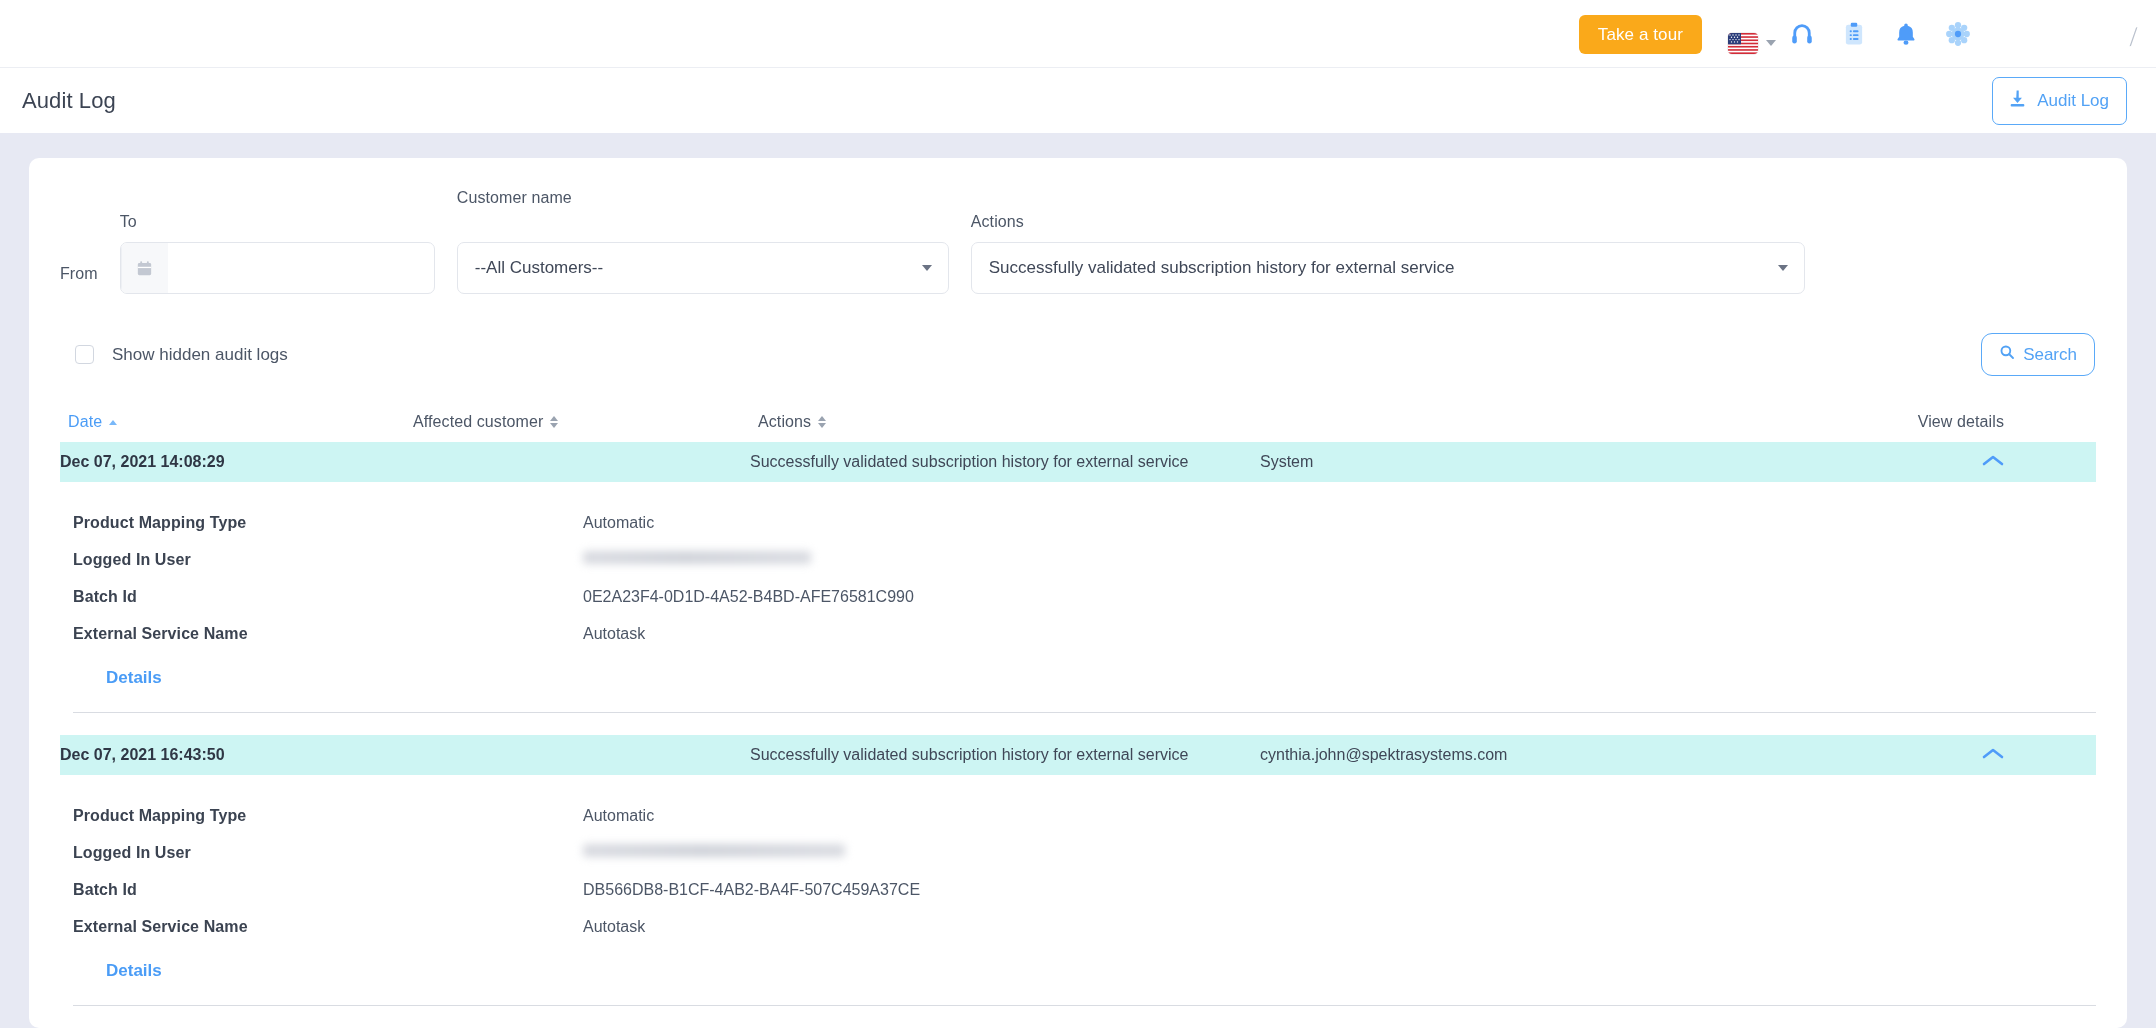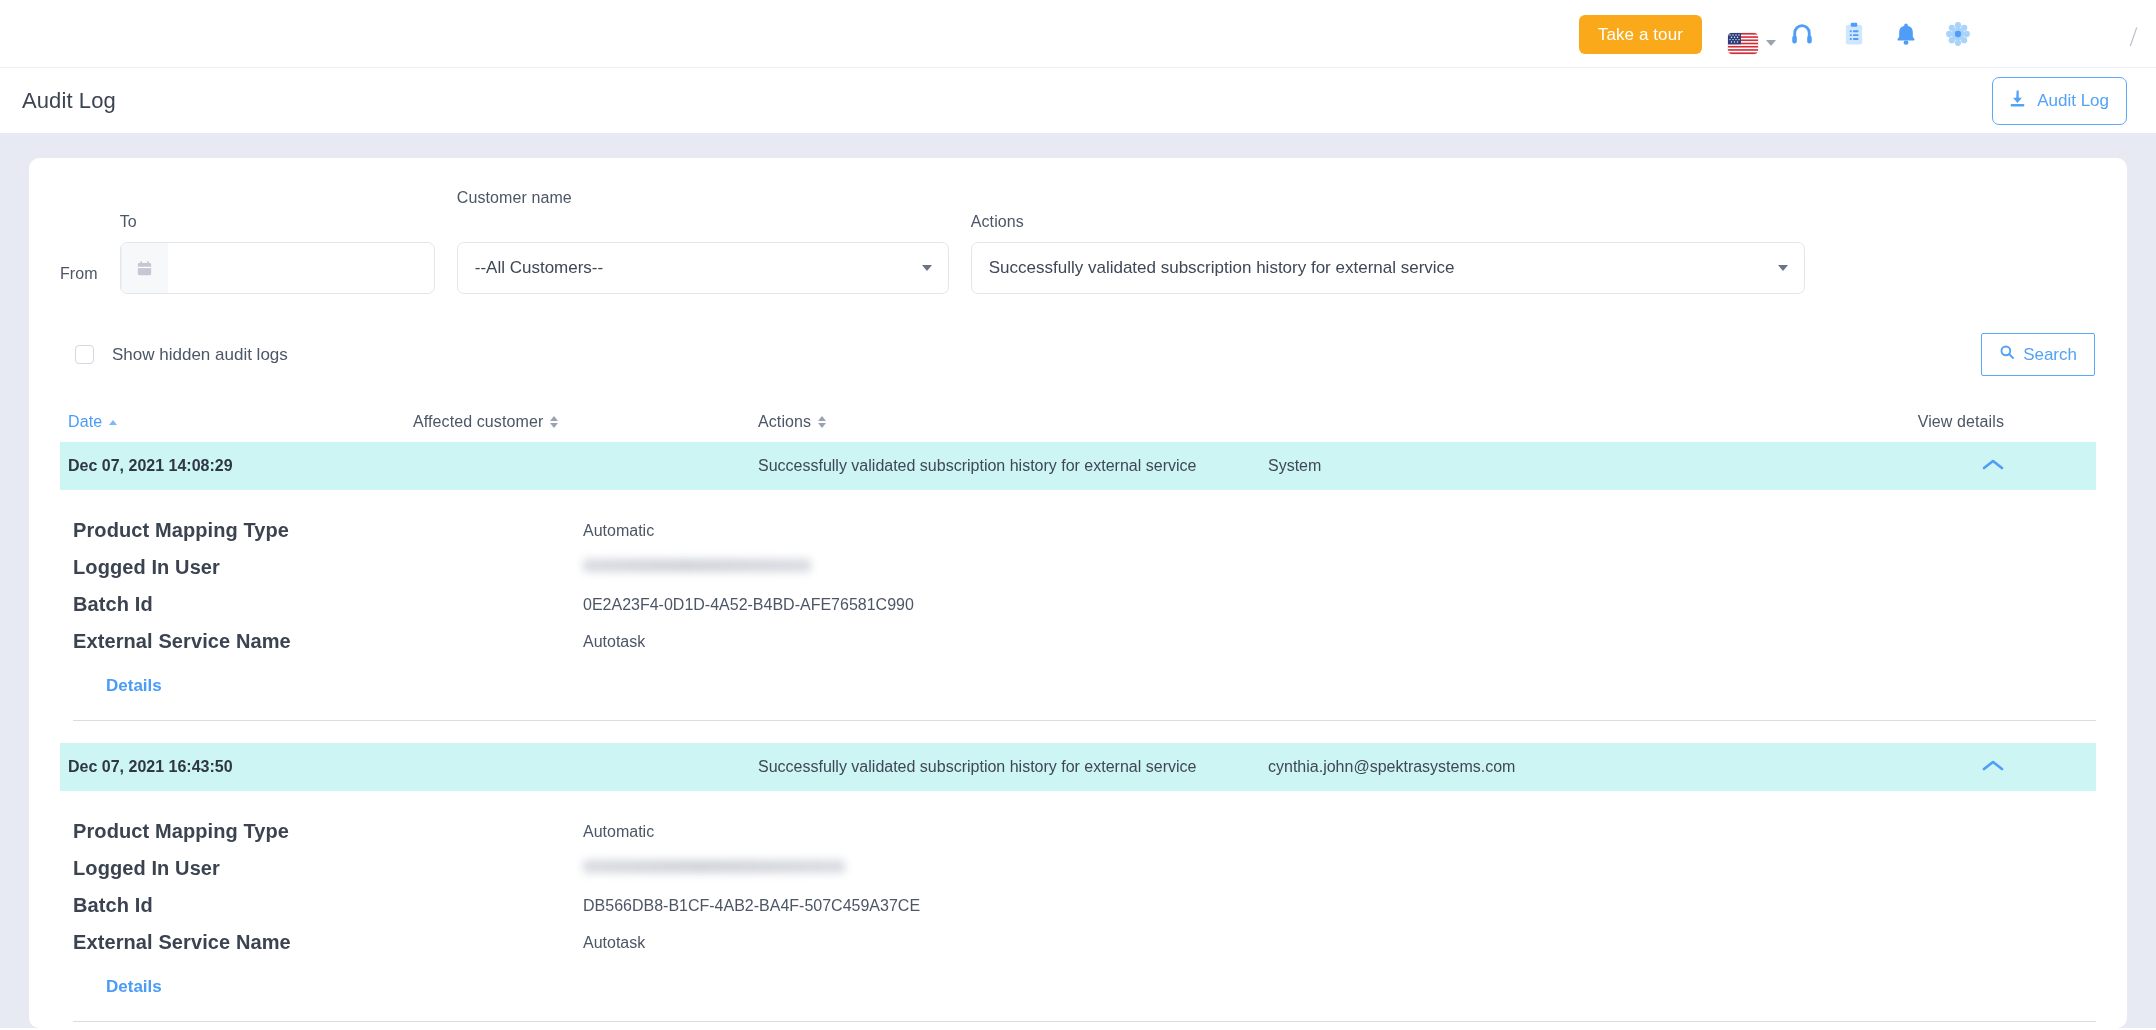--- a/index.html
+++ b/index.html
@@ -206,21 +206,21 @@
     border: 1px solid #d2d7e0;
     border-radius: 4px;
     background: #fff;
   }
   .chk-label { font-size: 17px; color: #4c5666; }
   .search-btn {
     display: flex;
     align-items: center;
     gap: 8px;
     border: 1px solid #5aa9f8;
-    border-radius: 2px;
+    border-radius: 11px;
     background: #fff;
     color: #52a2f5;
     font-size: 17px;
     padding: 10px 17px;
     cursor: pointer;
     font-family: "Liberation Sans", sans-serif;
   }
 
   
   .tbl { width: 100%; margin-top: 26px; }
@@ -252,42 +252,41 @@
     border-right: 4px solid transparent;
     display: block;
   }
   .sort-ico i.up   { border-bottom: 5px solid #9aa3b0; }
   .sort-ico i.down { border-top: 5px solid #9aa3b0; }
   .sort-ico.asc-only i.up { border-bottom-color: #79b8f9; }
 
   .row-main {
     display: flex;
     align-items: center;
-    height: 48px;
+    height: 40px;
     background: #cdf5f3;
-    padding-left: 8px;
   }
   .rm-cell { font-size: 16px; color: #3f4757; }
   .rm-cell.date { font-weight: bold; color: #2f3745; font-size: 16px; }
   .chev-btn {
     display: flex;
     justify-content: flex-end;
     padding-right: 92px;
     cursor: pointer;
   }
 
   .details-block { padding: 22px 0 0 13px; }
   .d-row {
     display: flex;
     align-items: center;
     height: 37px;
   }
   .d-key {
     width: 510px;
-    font-size: 20px;
+    font-size: 16px;
     font-weight: bold;
     color: #3b4351;
     letter-spacing: 0.1px;
   }
   .d-val { font-size: 16px; color: #4c5666; }
   .blurred {
     color: transparent;
     background: linear-gradient(90deg,#d8dae0,#cfd2d9 45%,#d9dbe1);
     border-radius: 3px;
     filter: blur(4px);

